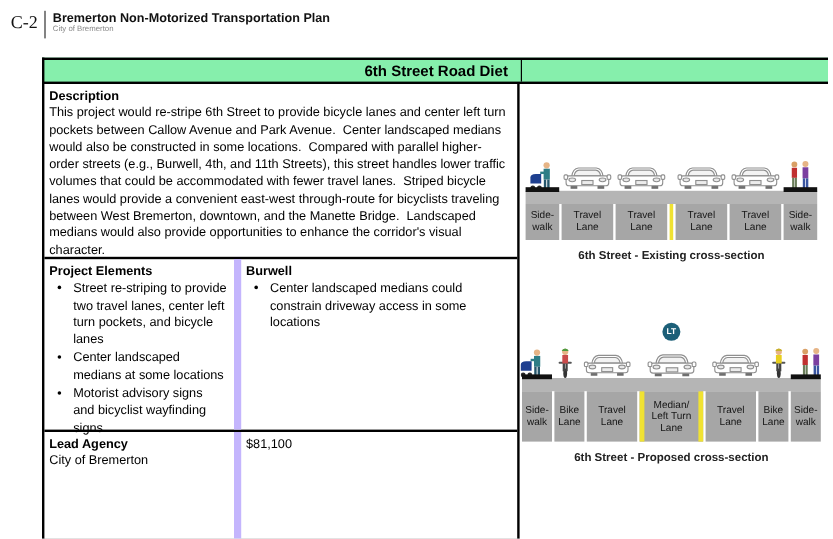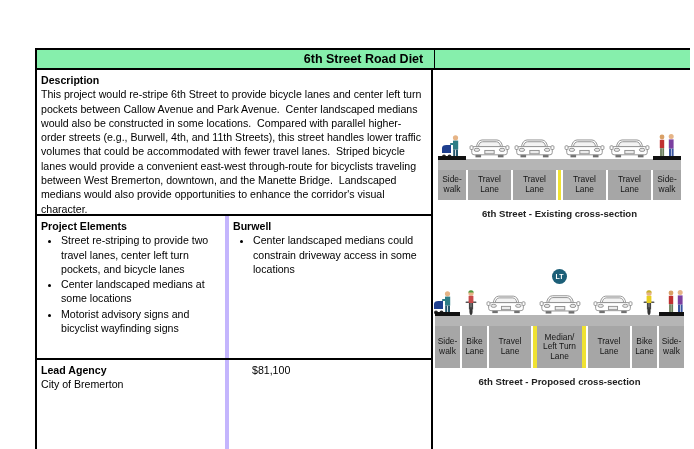--- a/index.html
+++ b/index.html
@@ -25,22 +25,22 @@
 
   #bodyrow{display:flex;align-items:stretch;}
   #lefttable{width:398px;border-left:2px solid #000;border-right:2px solid #000;
              border-bottom:2px solid #000;box-sizing:border-box;background:#fff;}
   .trow{display:flex;}
   .cell{box-sizing:border-box;padding:3px 6px 3px 4px;font-size:10.6px;line-height:14.3px;}
   .cell h4{margin:0;font-size:10.6px;font-weight:bold;}
   .cell p{margin:0;white-space:pre-wrap;}
   .row-desc{height:144px;}
   .row-mid{height:142px;border-top:2px solid #000;}
-  .row-bot{height:89px;border-top:2px solid #000;gap:19px;}
-  .c-left{width:192px;border-right:4px solid #c4b5fd;}
+  .row-bot{height:89px;border-top:2px solid #000;}
+  .c-left{width:164px;border-right:6px solid #c4b5fd;}
   .c-right{flex:1;}
   .cell ul{margin:0;padding-left:20px;}
   .cell li{margin:0 0 1px 0;}
 
   
   #rightcol{width:253px;display:flex;flex-direction:column;align-items:center;}
   .diagram{display:flex;flex-direction:column;align-items:center;}
   #diag-existing{margin-top:62px;}
   #diag-proposed{margin-top:50px;}
   .scene{display:flex;column-gap:2px;align-items:flex-end;}
@@ -64,20 +64,28 @@
             font-size:7px;font-weight:bold;display:flex;align-items:center;justify-content:center;
             margin-bottom:4px;}
   .cyc-a{--shirt:#c94a4a;--helmet:#4e9a3f;}
   .cyc-b{--shirt:#e8cf1e;--helmet:#c7b12a;}
 </style>
 </head>
 <body>
 
 <div id="page">
 
+  <div id="hdr">
+    <div class="page-code">C-2</div>
+    <div class="hdr-rule"></div>
+    <div class="hdr-text">
+      <div class="doc-title">Bremerton Non-Motorized Transportation Plan</div>
+      <div class="doc-sub">City of Bremerton</div>
+    </div>
+  </div>
 
   <div id="sheet">
 
     <div id="titlebar">
       <span>6th Street Road Diet</span>
       <span class="cursor"></span>
     </div>
 
     <div id="bodyrow">
 

